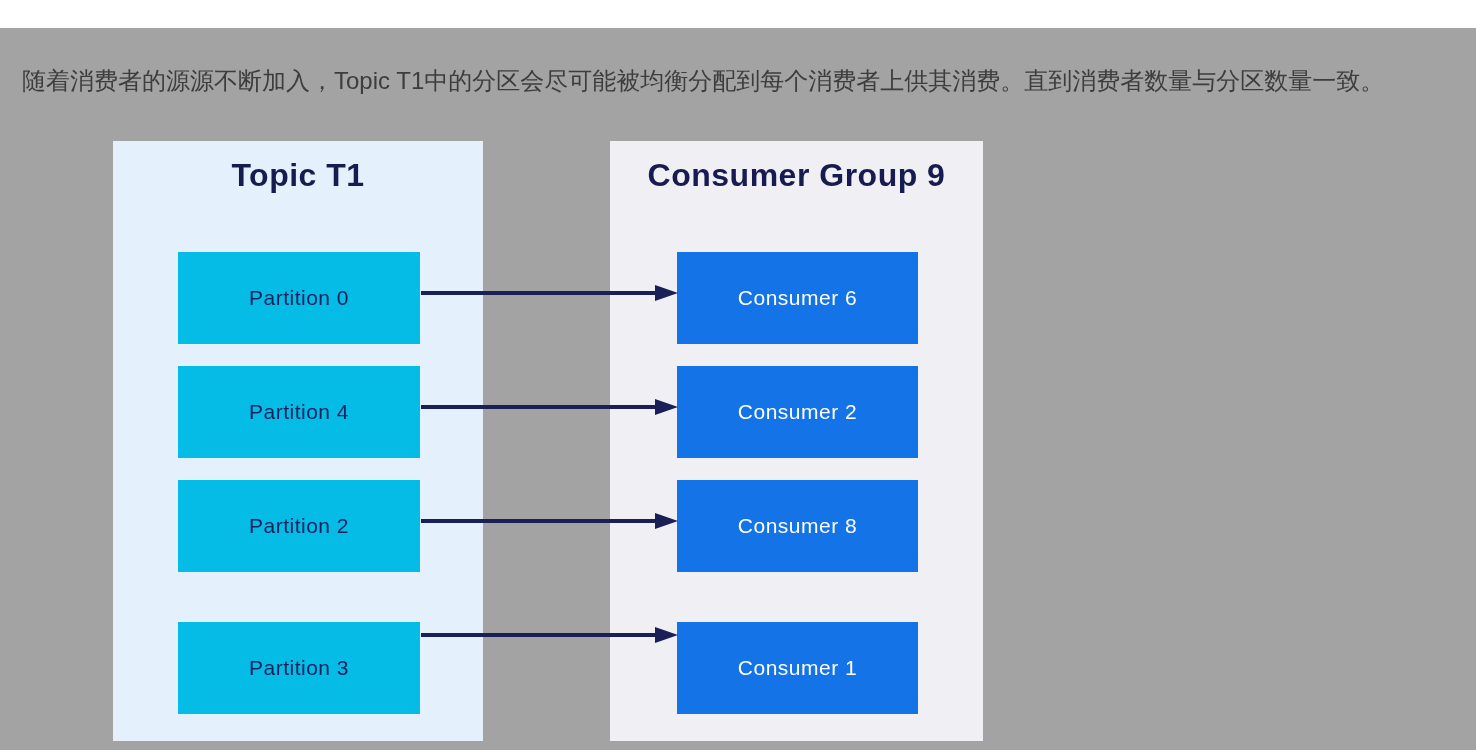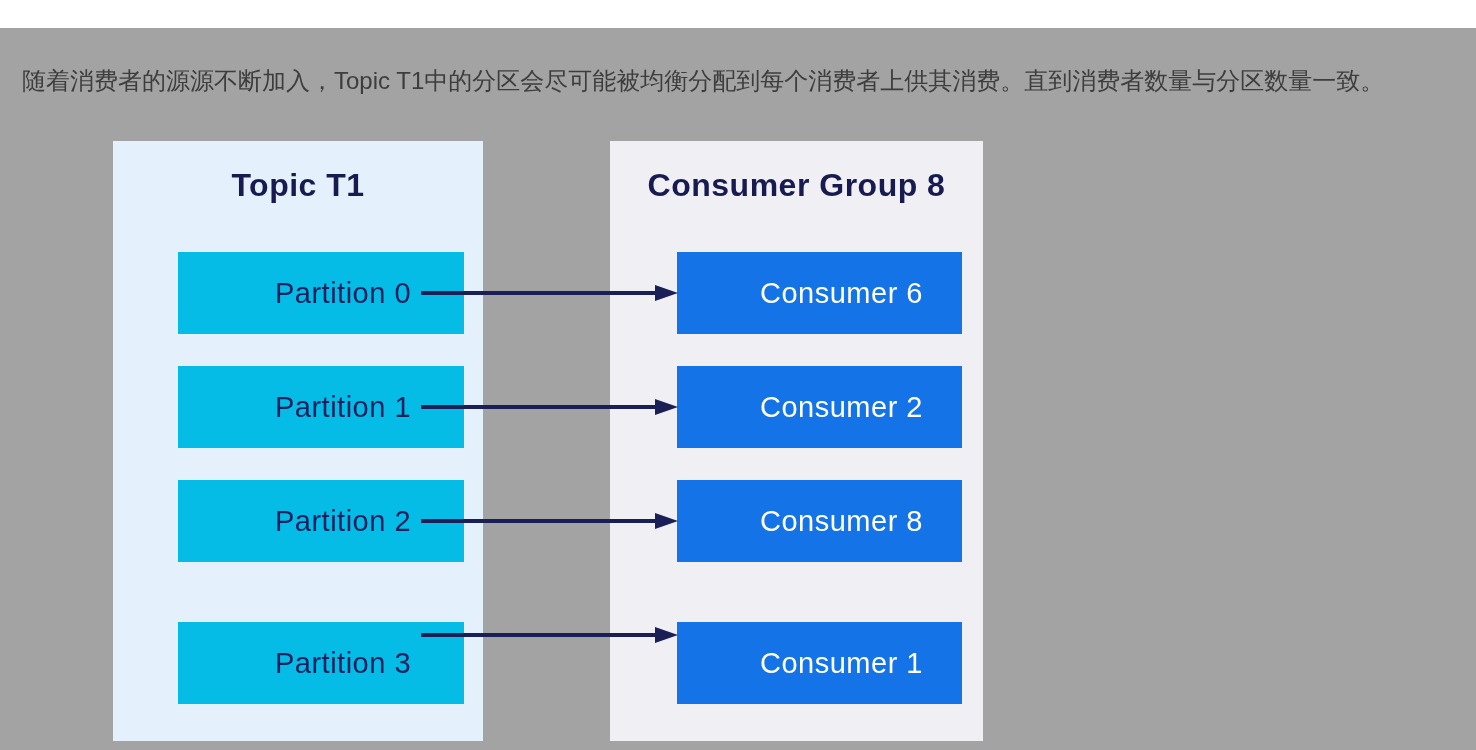--- a/index.html
+++ b/index.html
@@ -32,36 +32,35 @@
     width: 370px;
     background: #e5f0fd;
   }
   .consumer-panel {
     left: 610px;
     width: 373px;
     background: #f0eff4;
   }
   .panel h2 {
     margin: 0;
-    padding-top: 26px;
+    padding-top: 16px;
     text-align: center;
     font-size: 32px;
     font-weight: bold;
     color: #171b4f;
     letter-spacing: 0.5px;
   }
   .box {
     position: absolute;
-    height: 82px;
+    height: 92px;
     display: flex;
     align-items: center;
     justify-content: center;
-    font-size: 29px;
+    font-size: 21px;
     letter-spacing: 0.5px;
-    padding-left: 44px;
   }
   .partition {
     left: 178px;
     width: 242px;
     background: #05bce6;
     color: #14215e;
   }
   .consumer {
     left: 677px;
     width: 241px;
@@ -88,25 +87,25 @@
 
   <p class="intro">随着消费者的源源不断加入，Topic T1中的分区会尽可能被均衡分配到每个消费者上供其消费。直到消费者数量与分区数量一致。</p>
 
   <div>
 
     <section class="panel topic-panel">
       <h2>Topic T1</h2>
     </section>
 
     <section class="panel consumer-panel">
-      <h2>Consumer Group 8</h2>
+      <h2>Consumer Group 9</h2>
     </section>
 
     <div class="box partition row-0">Partition 0</div>
-    <div class="box partition row-1">Partition 1</div>
+    <div class="box partition row-1">Partition 4</div>
     <div class="box partition row-2">Partition 2</div>
     <div class="box partition row-3">Partition 3</div>
 
     <div class="box consumer row-0">Consumer 6</div>
     <div class="box consumer row-1">Consumer 2</div>
     <div class="box consumer row-2">Consumer 8</div>
     <div class="box consumer row-3">Consumer 1</div>
 
     <svg class="arrows" viewBox="0 0 1476 750" xmlns="http://www.w3.org/2000/svg">
       <g>

